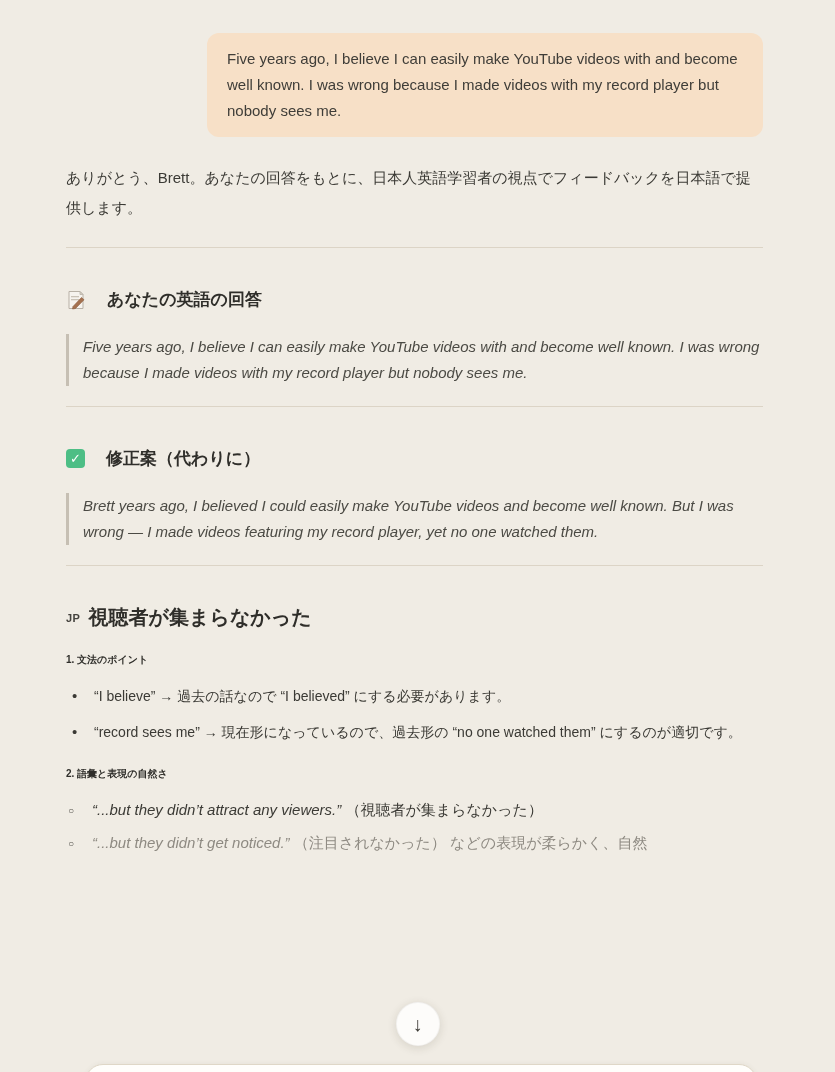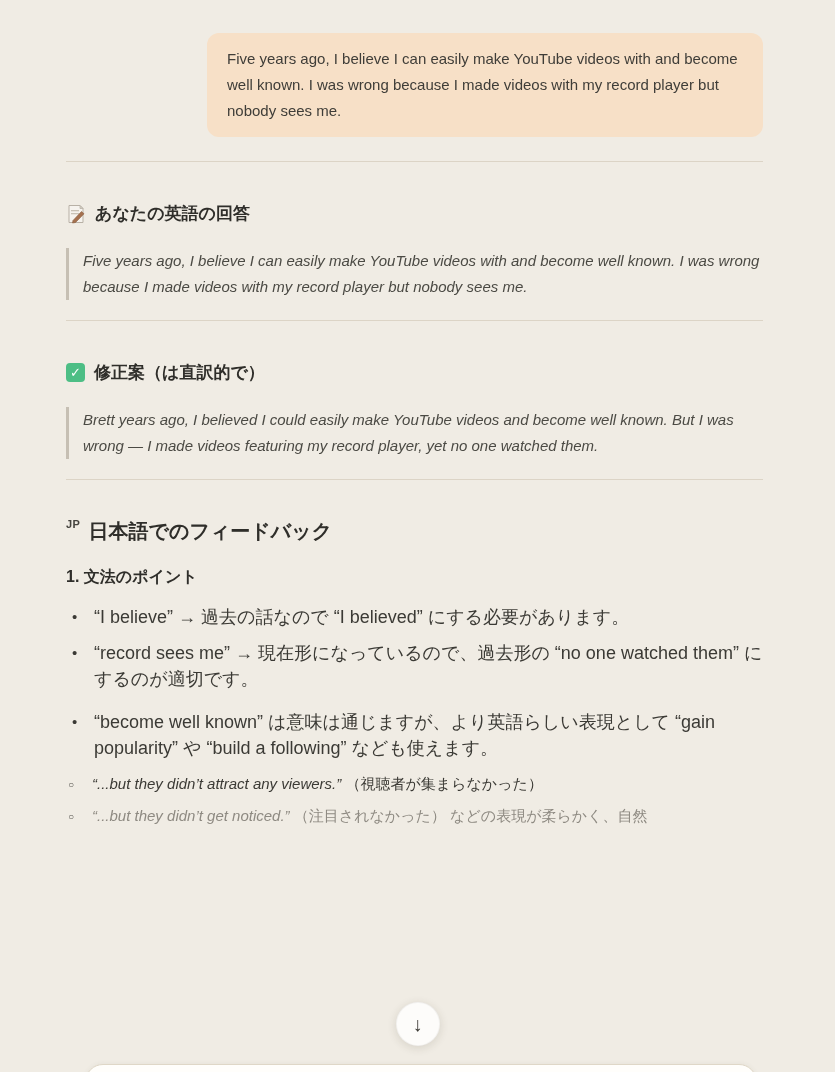--- a/index.html
+++ b/index.html
@@ -20,46 +20,46 @@
     background:#F7E0C7; border-radius:12px;
     padding:13px 20px; font-size:15px; line-height:26px; color:#3f3d38;
   }
 
   .intro { margin-top:26px; font-size:15px; line-height:30px; color:#3b3a35; }
 
   hr.divider { border:none; border-top:1px solid #DCD4C6; margin-top:24px; }
   hr.divider.hr-mid { margin-top:20px; }
 
   .sec-heading {
-    margin-top:40px; display:flex; align-items:center; gap:9px;
+    margin-top:40px; display:flex; align-items:center; gap:21px;
     font-size:17px; font-weight:bold; color:#2f2e2a;
   }
   .check-icon {
     width:19px; height:19px; background:#4DBE85; border-radius:4px;
     display:flex; align-items:center; justify-content:center;
     color:#fff; font-size:13px; font-weight:bold; flex:0 0 auto;
   }
   .memo-icon { width:20px; height:20px; flex:0 0 auto; }
 
   blockquote {
     margin-top:23px; border-left:3px solid #C6BFB3; padding-left:14px;
     font-style:italic; font-size:15px; line-height:26px; color:#4b4a44;
   }
 
   .jp-heading {
-    margin-top:38px; display:flex; align-items:flex-start; gap:8px;
+    margin-top:38px; display:flex; align-items:center; gap:8px;
     font-size:20px; font-weight:bold; color:#2f2e2a;
   }
   .jp-flag { font-size:11px; font-weight:bold; letter-spacing:.5px; color:#45433e; }
 
-  .sub-heading { margin-top:22px; font-size:16px; font-weight:bold; color:#2f2e2a; }
+  .sub-heading { margin-top:22px; font-size:10px; font-weight:bold; color:#2f2e2a; }
 
   ul.bullets { margin-top:16px; list-style:none; }
   ul.bullets > li {
-    position:relative; padding-left:28px; font-size:18px; line-height:26.5px;
+    position:relative; padding-left:28px; font-size:14px; line-height:26.5px;
     margin-bottom:9px;
   }
   ul.bullets > li::before {
     content:"•"; position:absolute; left:6px; top:0; color:#3b3a35; font-size:15px;
   }
   ul.sub-bullets { list-style:none; margin-top:6px; }
   ul.sub-bullets > li {
     position:relative; padding-left:26px; font-size:15px; line-height:26.5px;
     margin-bottom:6px;
   }
@@ -95,20 +95,21 @@
 </style>
 </head>
 <body>
 
 <div class="content">
 
   <div class="user-bubble">
     <span>Five years ago, I believe I can easily make YouTube videos with and become well known. I was wrong because I made videos with my record player but nobody sees me.</span>
   </div>
 
+  <p class="intro">ありがとう、Brett。あなたの回答をもとに、日本人英語学習者の視点でフィードバックを日本語で提供します。</p>
 
   <hr class="divider">
 
   <div class="sec-heading">
     <svg class="memo-icon" viewBox="0 0 20 20">
       <path d="M3 1.5 L14 1.5 L17 4.5 L17 18.5 L3 18.5 Z" fill="#F6F3EE" stroke="#B8B1A6" stroke-width="1"></path>
       <path d="M14 1.5 L14 4.5 L17 4.5 Z" fill="#D9D2C6" stroke="#B8B1A6" stroke-width="0.8"></path>
       <rect x="5" y="6" width="8" height="1.3" fill="#C9C2B6"></rect>
       <rect x="5" y="9" width="8" height="1.3" fill="#C9C2B6"></rect>
       <path d="M7 16.5 L15.5 7.5 L18 9.8 L9.5 18.5 L6.5 19 Z" fill="#A5714F" stroke="#8A5A3D" stroke-width="0.6"></path>
@@ -117,44 +118,44 @@
   </div>
 
   <blockquote>
     <span>Five years ago, I believe I can easily make YouTube videos with and become well known. I was wrong because I made videos with my record player but nobody sees me.</span>
   </blockquote>
 
   <hr class="divider hr-mid">
 
   <div class="sec-heading">
     <span class="check-icon">✓</span>
-    <span>修正案（は直訳的で）</span>
+    <span>修正案（代わりに）</span>
   </div>
 
   <blockquote>
     <span>Brett years ago, I believed I could easily make YouTube videos and become well known. But I was wrong — I made videos featuring my record player, yet no one watched them.</span>
   </blockquote>
 
   <hr class="divider hr-mid">
 
   <div class="jp-heading">
     <span class="jp-flag">JP</span>
-    <span>日本語でのフィードバック</span>
+    <span>視聴者が集まらなかった</span>
   </div>
 
   <h4 class="sub-heading">1. 文法のポイント</h4>
 
   <ul class="bullets">
     <li>“I believe” → 過去の話なので “I believed” にする必要があります。</li>
     <li>“record sees me” → 現在形になっているので、過去形の “no one watched them” にするのが適切です。</li>
   </ul>
 
+  <h4 class="sub-heading">2. 語彙と表現の自然さ</h4>
 
   <ul class="bullets">
-    <li>“become well known” は意味は通じますが、より英語らしい表現として “gain popularity” や “build a following” なども使えます。</li>
   </ul>
 
   <ul class="sub-bullets">
     <li>
       <span class="quote-en">“...but they didn’t attract any viewers.”</span>
       <span>（視聴者が集まらなかった）</span>
     </li>
     <li class="faded">
       <span class="quote-en">“...but they didn’t get noticed.”</span>
       <span>（注目されなかった） などの表現が柔らかく、自然</span>

